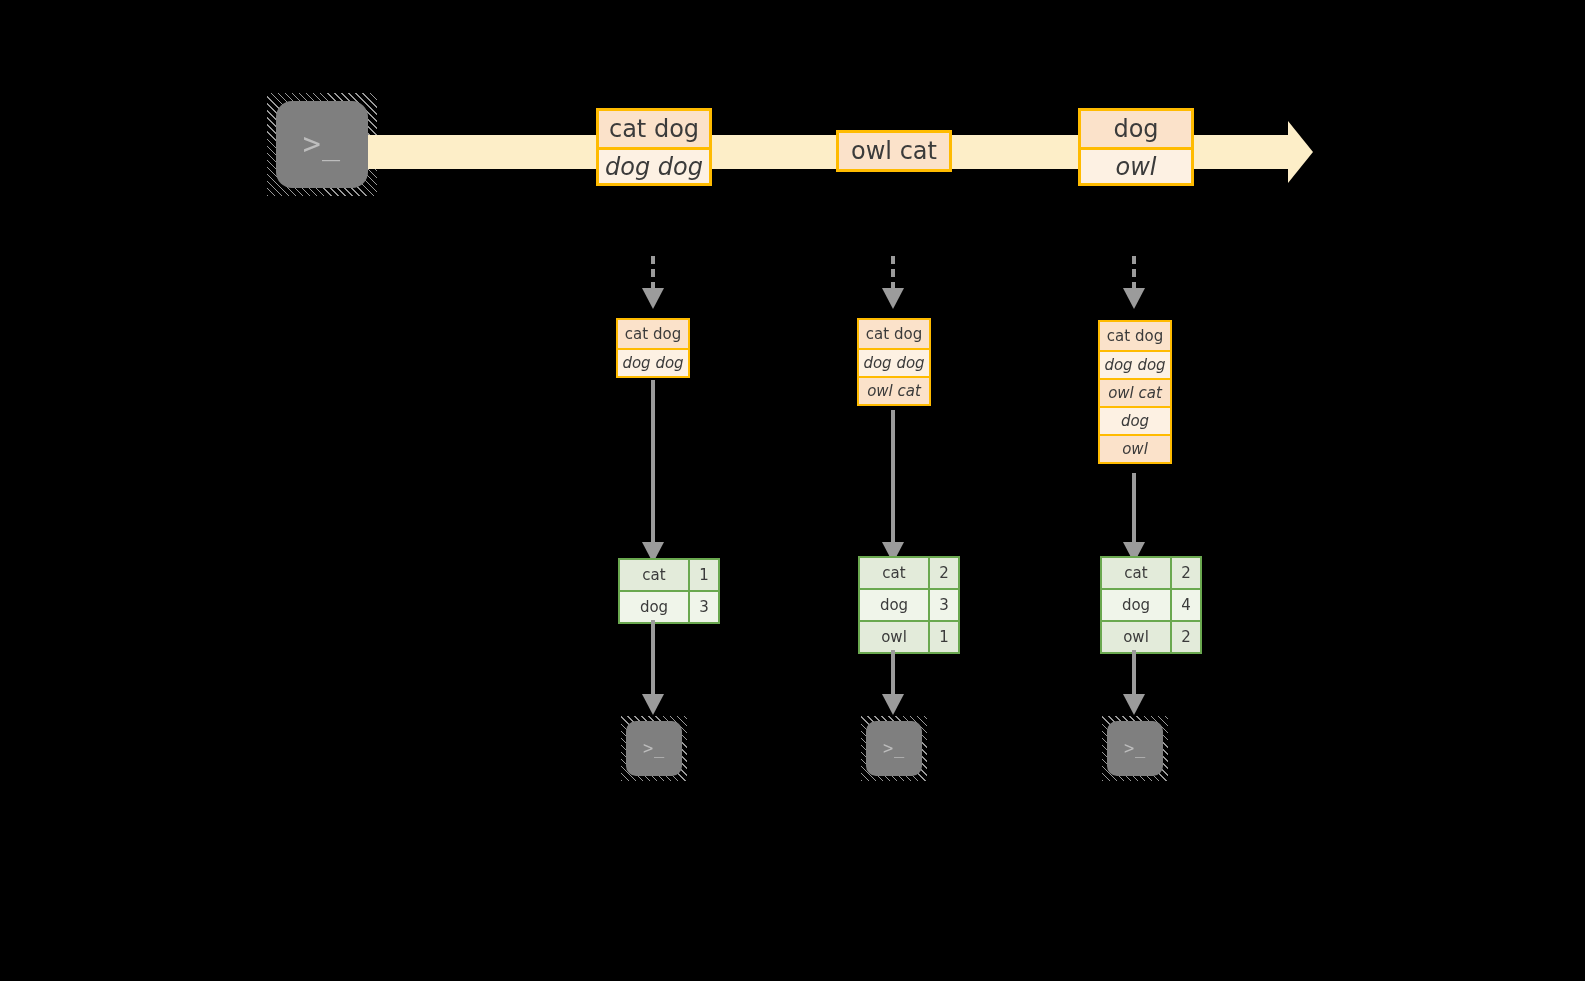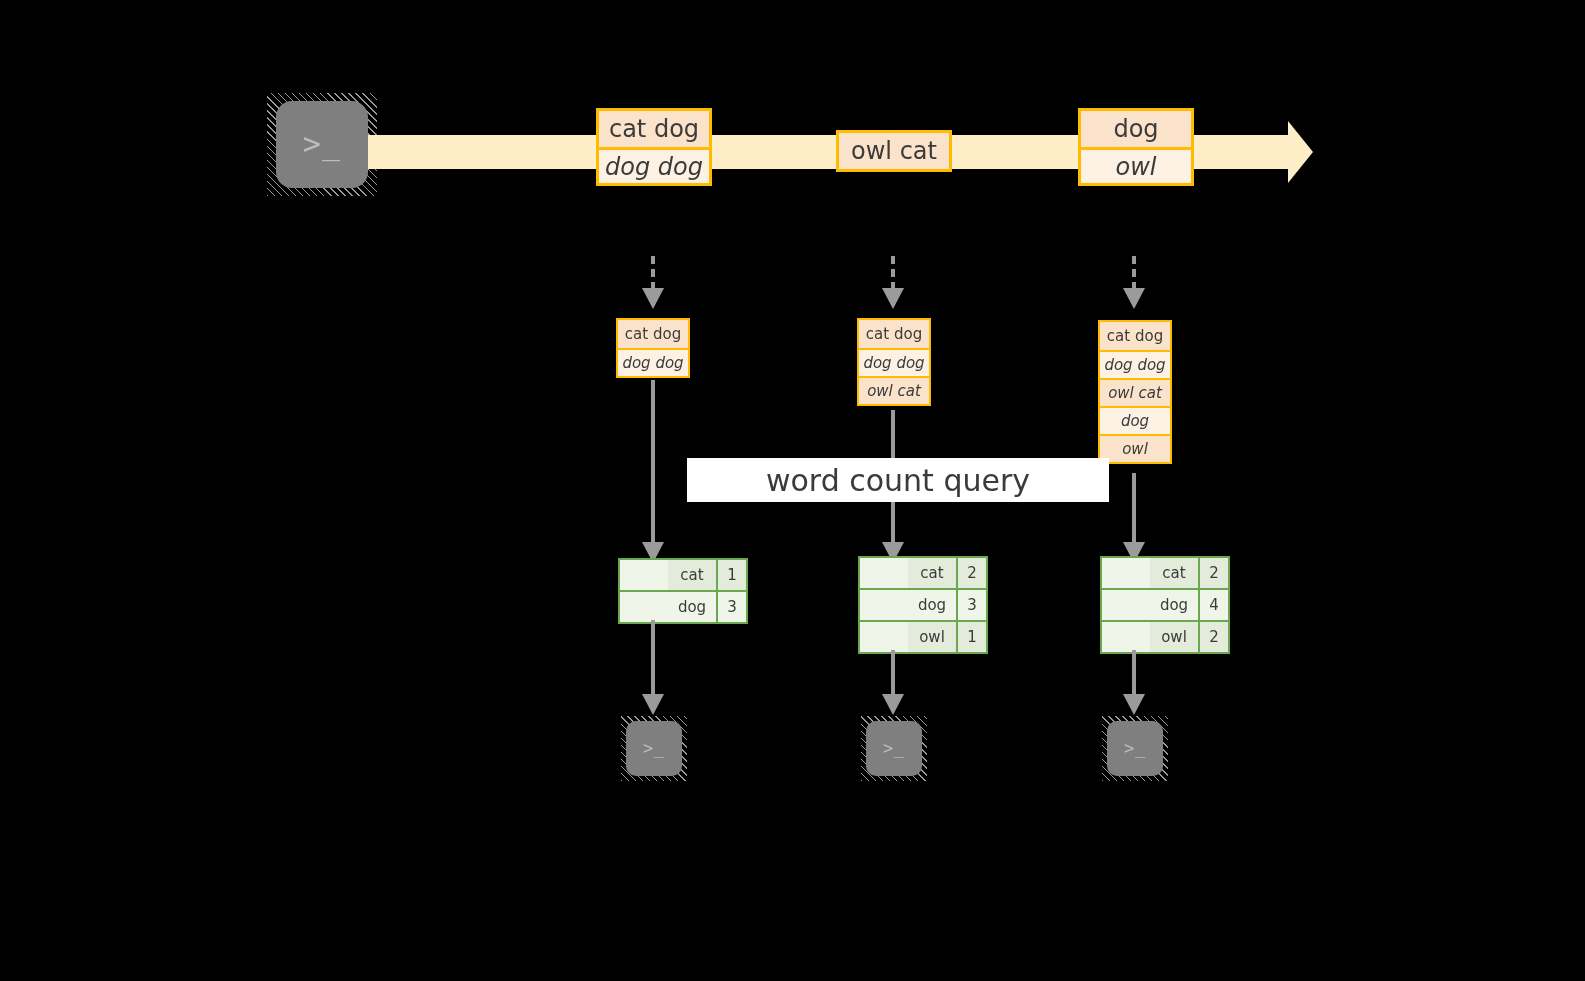--- a/index.html
+++ b/index.html
@@ -116,21 +116,21 @@
   .gbox .row + .row { border-top: 2px solid #6aa84f; }
   .gbox .k, .gbox .v {
     box-sizing: border-box;
     display: flex;
     align-items: center;
     justify-content: center;
     color: #3b3b3b;
     background: #f0f5ea;
   }
   .gbox .row.shade .k, .gbox .row.shade .v { background: #e3ebda; }
-  .gbox .k { width: 48px; margin-left: 48px; }
+  .gbox .k { width: 68px; }
   .gbox .v { width: 30px; border-left: 2px solid #6aa84f; }
 
   
   .vline {
     position: absolute;
     width: 4px;
     background: #9b9b9b;
   }
   .vline.dashed {
     background: none;
@@ -283,15 +283,14 @@
   </div>
 
   <div class="vline" style="left:1132px; top:650px; height:48px;"></div>
   <div class="vhead" style="left:1123px; top:694px;"></div>
 
   <div class="terminal small" style="left:1102px; top:716px;">
     <div class="screen"></div>
     <div class="glyph">&gt;_</div>
   </div>
 
-  <div class="qlabel">word count query</div>
 
 </div>
 
 </body></html>

